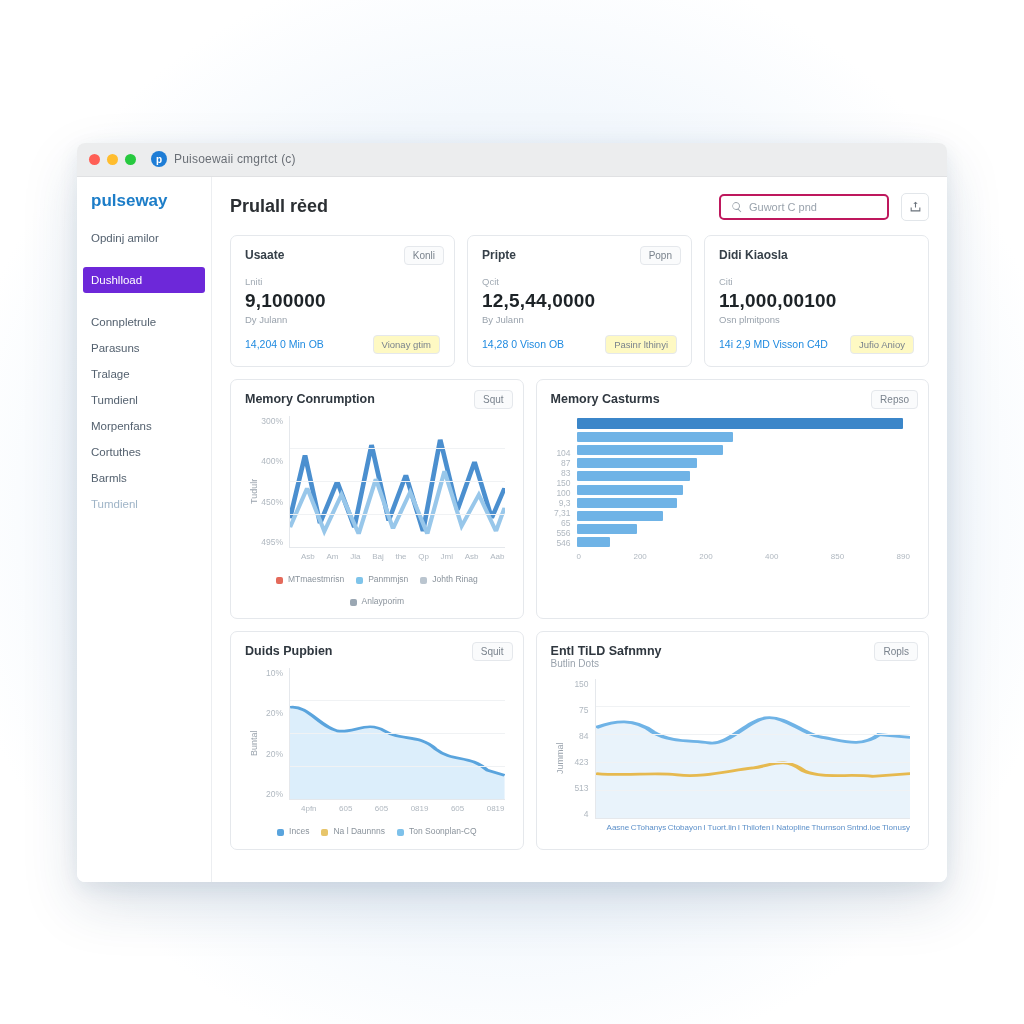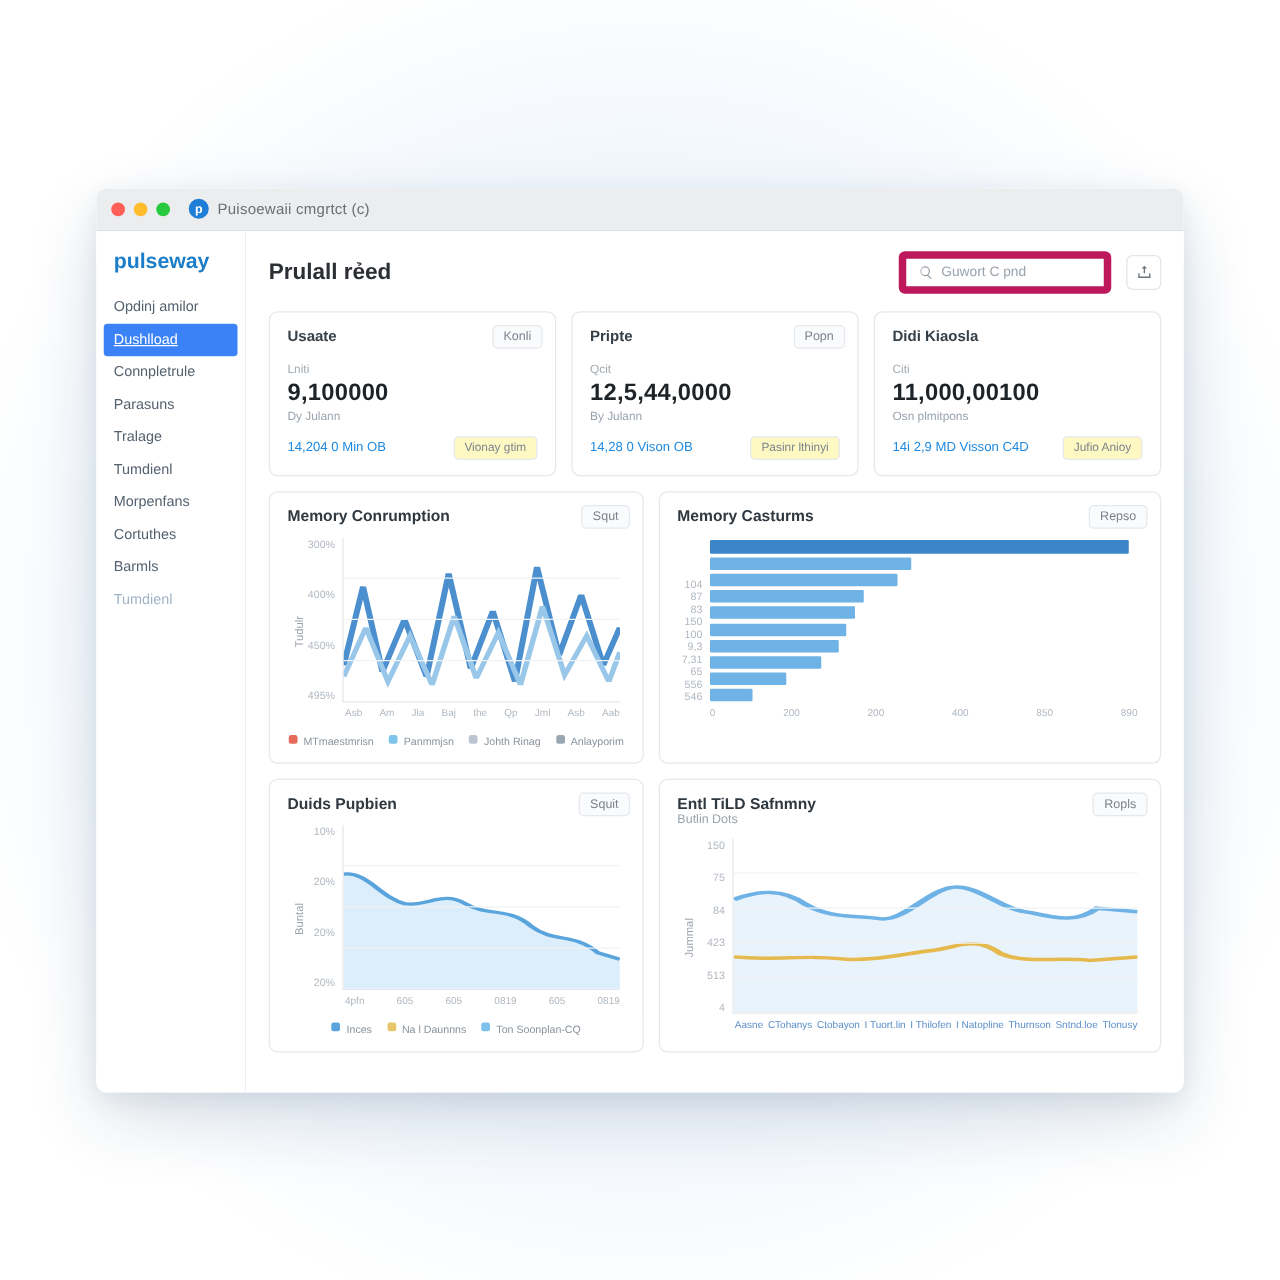--- a/index.html
+++ b/index.html
@@ -24,43 +24,42 @@
   .tl-green { background: #27c93f; }
   .tl-icon {
     width: 16px; height: 16px; border-radius: 50%; background: #1e7dd6;
     margin-left: 8px; display:flex; align-items:center; justify-content:center;
     color:#fff; font-size:10px; font-weight:700;
   }
   .tl-title { font-size: 12px; color: #6a6f76; letter-spacing: .2px; }
   
   .app { display: flex; }
   .sidebar {
-    width: 120px; border-right: 1px solid #eceef1; padding: 14px 0 20px;
+    width: 135px; border-right: 1px solid #eceef1; padding: 14px 0 20px;
     background: #fff;
   }
   .brand { font-size: 17px; font-weight: 600; color: #1c7dc8; padding: 0 14px 14px; }
   .sb-item {
     font-size: 11.5px; color: #54616f; padding: 7px 14px; cursor: pointer;
     white-space: nowrap; overflow: hidden; text-overflow: ellipsis;
   }
   .sb-item.active {
-    background: #3b82f6; color: #fff; border-radius: 3px; margin: 0 6px; padding: 7px 8px;
+    background: #6d28d9; color: #fff; border-radius: 3px; margin: 16px 6px; padding: 7px 8px;
     font-weight: 500;
-    text-decoration: underline;
   }
   .sb-item.muted { color: #9fb4c7; }
   .main {
     flex: 1; padding: 16px 18px 20px; background: #fff;
   }
   .topline { display: flex; align-items: center; gap: 12px; margin-bottom: 14px; }
   .page-title { font-size: 18px; font-weight: 700; color: #2b2f33; flex: 0 0 auto; }
   .spacer { flex: 1; }
   .search {
     display: flex; align-items: center; gap: 6px;
-    border: 6px solid #be185d; border-radius: 5px; padding: 5px 10px;
+    border: 2px solid #be185d; border-radius: 5px; padding: 5px 10px;
     width: 170px; color: #9aa3ad; font-size: 11px;
   }
   .search svg { width: 12px; height: 12px; fill: #99a1a9; }
   .share-btn {
     width: 28px; height: 28px; border: 1px solid #e2e6ea; border-radius: 5px;
     display:flex; align-items:center; justify-content:center; cursor:pointer;
   }
   .share-btn svg { width: 13px; height: 13px; fill:#6a727b; }
   .row { display: flex; gap: 12px; margin-bottom: 12px; }
   .card {
@@ -92,25 +91,25 @@
   }
   .plot { flex:1; position:relative; }
   .yticks { position:absolute; left:0; top:0; bottom:18px; width:28px;
     display:flex; flex-direction:column; justify-content:space-between;
     font-size:8.5px; color:#b0b8c0; text-align:right; padding-right:4px;}
   .plot-area {
     position:absolute; left:30px; right:4px; top:0; bottom:18px;
     border-left:1px solid #e5e8ec; border-bottom:1px solid #e5e8ec;
   }
   .gridline { position:absolute; left:0; right:0; height:1px; background:#f0f2f4;}
-  .xticks { position:absolute; left:32px; right:4px; bottom:0; height:14px;
+  .xticks { position:absolute; left:42px; right:4px; bottom:0; height:14px;
     display:flex; justify-content:space-between; font-size:8px; color:#b0b8c0;}
   .xticks.blue span { color:#5b8fc9; }
   .legend { display:flex; gap:12px; justify-content:center; margin-top:8px; flex-wrap:wrap;}
-  .legend-item { display:flex; align-items:flex-start; gap:5px; font-size:8.5px; color:#8a939c;}
+  .legend-item { display:flex; align-items:flex-end; gap:5px; font-size:8.5px; color:#8a939c;}
   .swatch { width:7px; height:7px; border-radius:2px; }
   .plot-fixed { height: 150px; }
   .plot-tall  { height: 158px; }
   
   .bars-outer { position:absolute; left:30px; right:4px; top:2px; bottom:18px;
     display:flex; flex-direction:column; justify-content:space-between; }
   .hbar { height: 10px; background:#6fb3e6; border-radius:1px; }
   .hbar.dark { background:#3b86c9; height:11px; }
 </style>
 </head>

